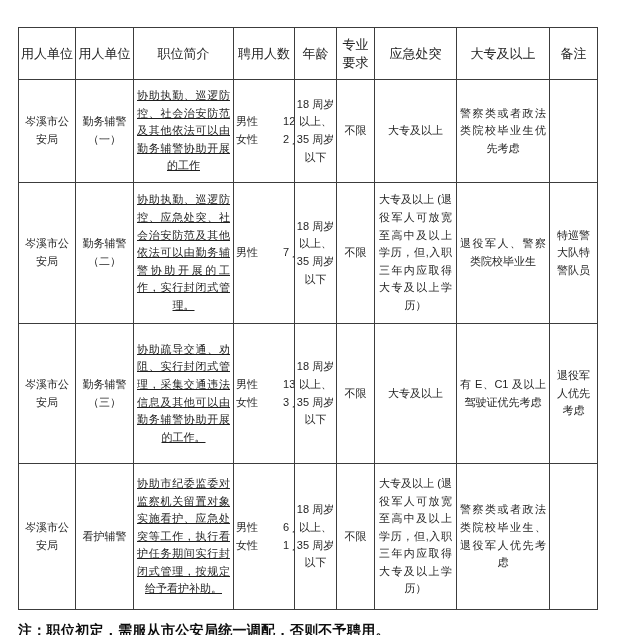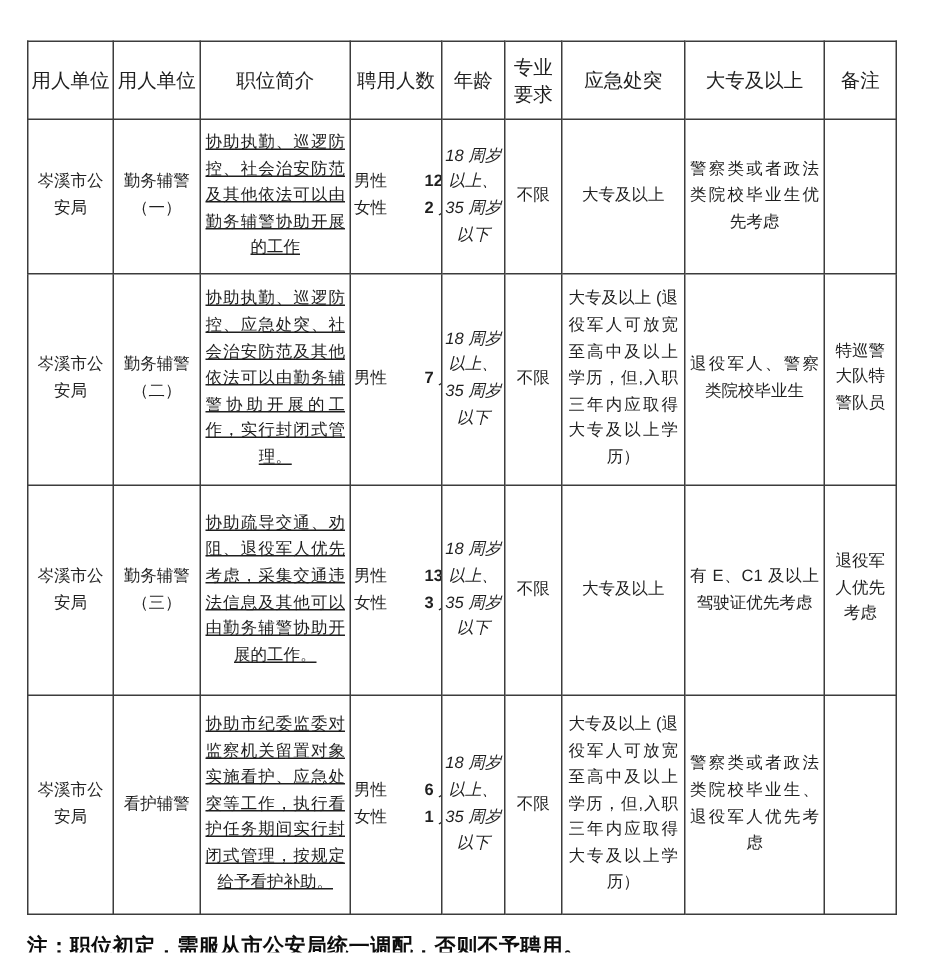--- a/index.html
+++ b/index.html
@@ -38,25 +38,25 @@
   }
   
   .c1{width:57px}.c2{width:58px}.c3{width:100px}.c4{width:61px}
   .c5{width:42px}.c6{width:38px}.c7{width:82px}.c8{width:93px}.c9{width:48px}
   
   .row-1{height:103px}.row-2{height:141px}.row-3{height:140px}.row-4{height:146px}
 
   td.desc { text-align:justify; text-align-last:center; text-justify:inter-ideograph; padding:3px;text-decoration:underline; }
   td.edu  { text-align:justify; text-align-last:center; text-justify:inter-ideograph; padding:3px 4px; }
   td.oth  { text-align:justify; text-align-last:center; text-justify:inter-ideograph; padding:3px; }
-  td.age  { padding:1px;font-style:italic; }
-  td.rmk  { padding:3px 4px;font-family:Liberation Mono, monospace; }
+  td.age  { padding:1px; }
+  td.rmk  { padding:3px 4px; }
 
   .hc-line { white-space:nowrap; }
-  .num { font-weight:700;margin-left:22px; }
+  .num { font-weight:400;margin-left:22px; }
 
   .note {
     margin-top:12px;
     font-size:14px;
     font-weight:700;
     color:#0d0d0d;
     letter-spacing:0.3px;
   }
 </style>
 </head>
@@ -113,21 +113,21 @@
         </td>
         <td class="age">18 周岁以上、35 周岁以下</td>
         <td>不限</td>
         <td class="edu">大专及以上 (退役军人可放宽至高中及以上学历，但,入职三年内应取得大专及以上学历）</td>
         <td class="oth">退役军人、警察类院校毕业生</td>
         <td class="rmk">特巡警大队特警队员</td>
       </tr>
       <tr class="row-3">
         <td>岑溪市公安局</td>
         <td>勤务辅警（三）</td>
-        <td class="desc">协助疏导交通、劝阻、退役军人优先考虑，采集交通违法信息及其他可以由勤务辅警协助开展的工作。</td>
+        <td class="desc">协助疏导交通、劝阻、实行封闭式管理，采集交通违法信息及其他可以由勤务辅警协助开展的工作。</td>
         <td>
           <div class="hc-line"><span>男性 </span><span class="num">13</span><span> 人</span></div>
           <div class="hc-line"><span>女性 </span><span class="num">3</span><span> 人</span></div>
         </td>
         <td class="age">18 周岁以上、35 周岁以下</td>
         <td>不限</td>
         <td class="edu">大专及以上</td>
         <td class="oth">有 E、C1 及以上驾驶证优先考虑</td>
         <td class="rmk">退役军人优先考虑</td>
       </tr>

